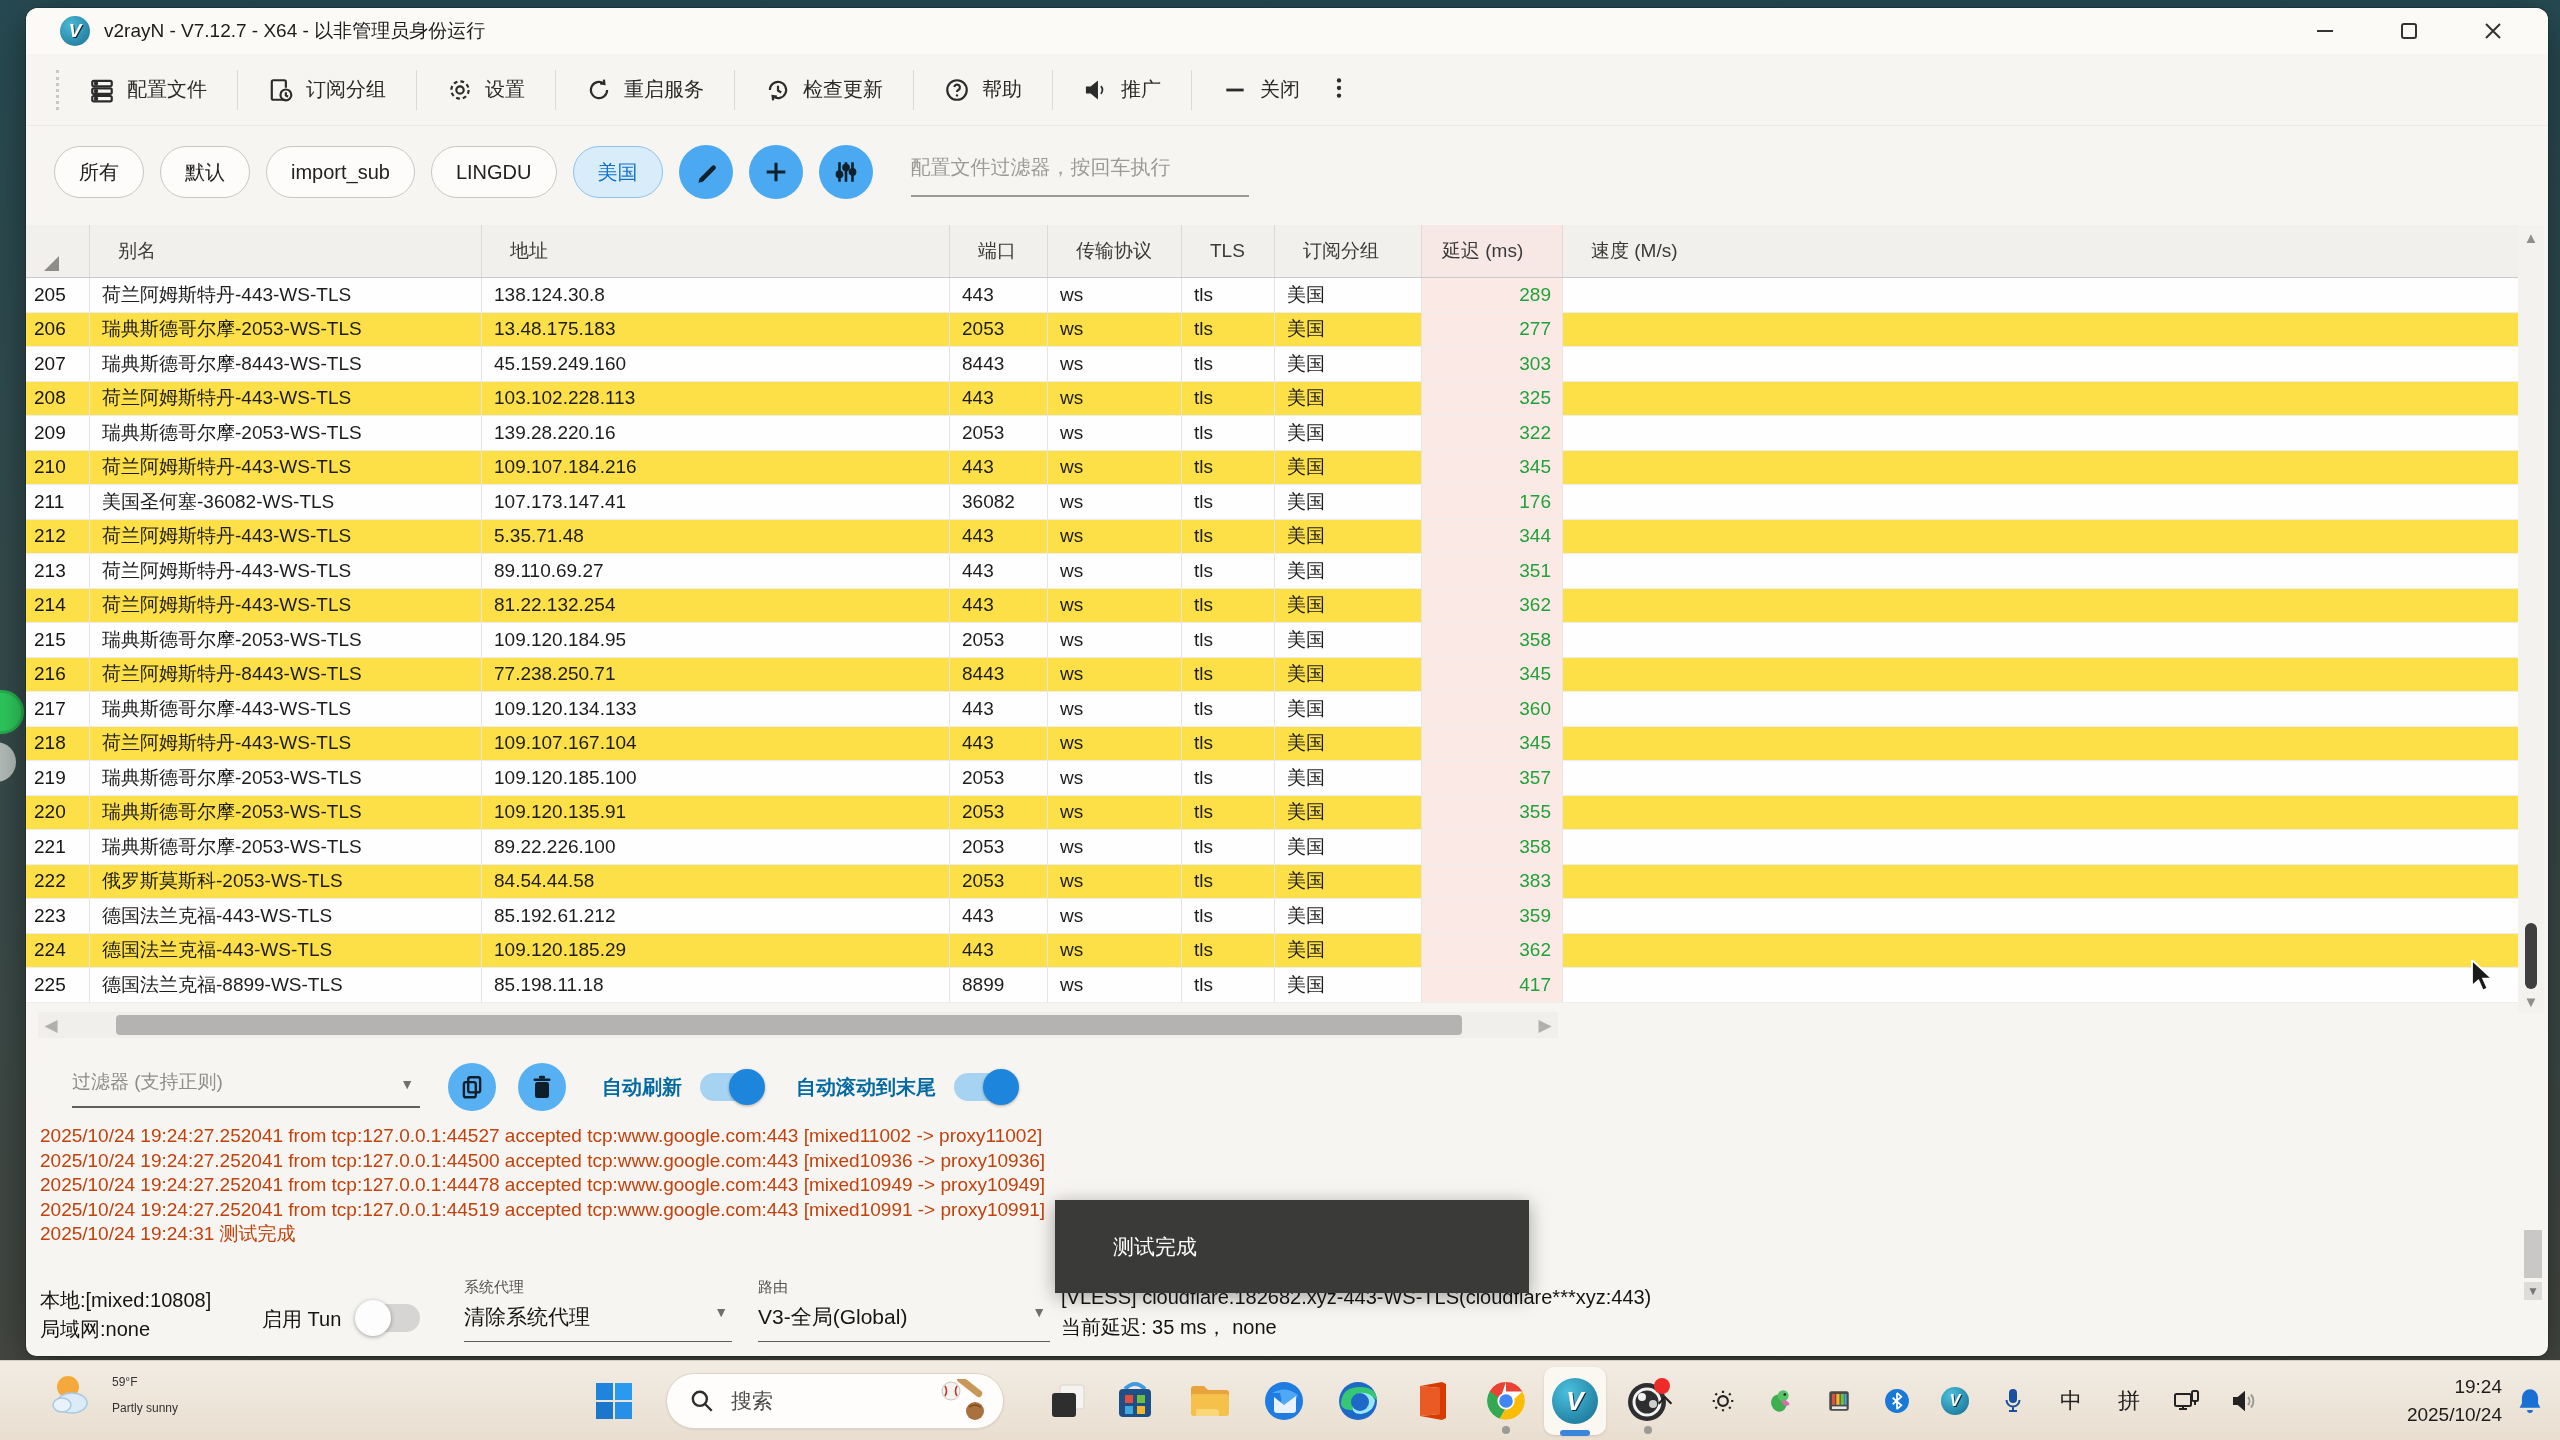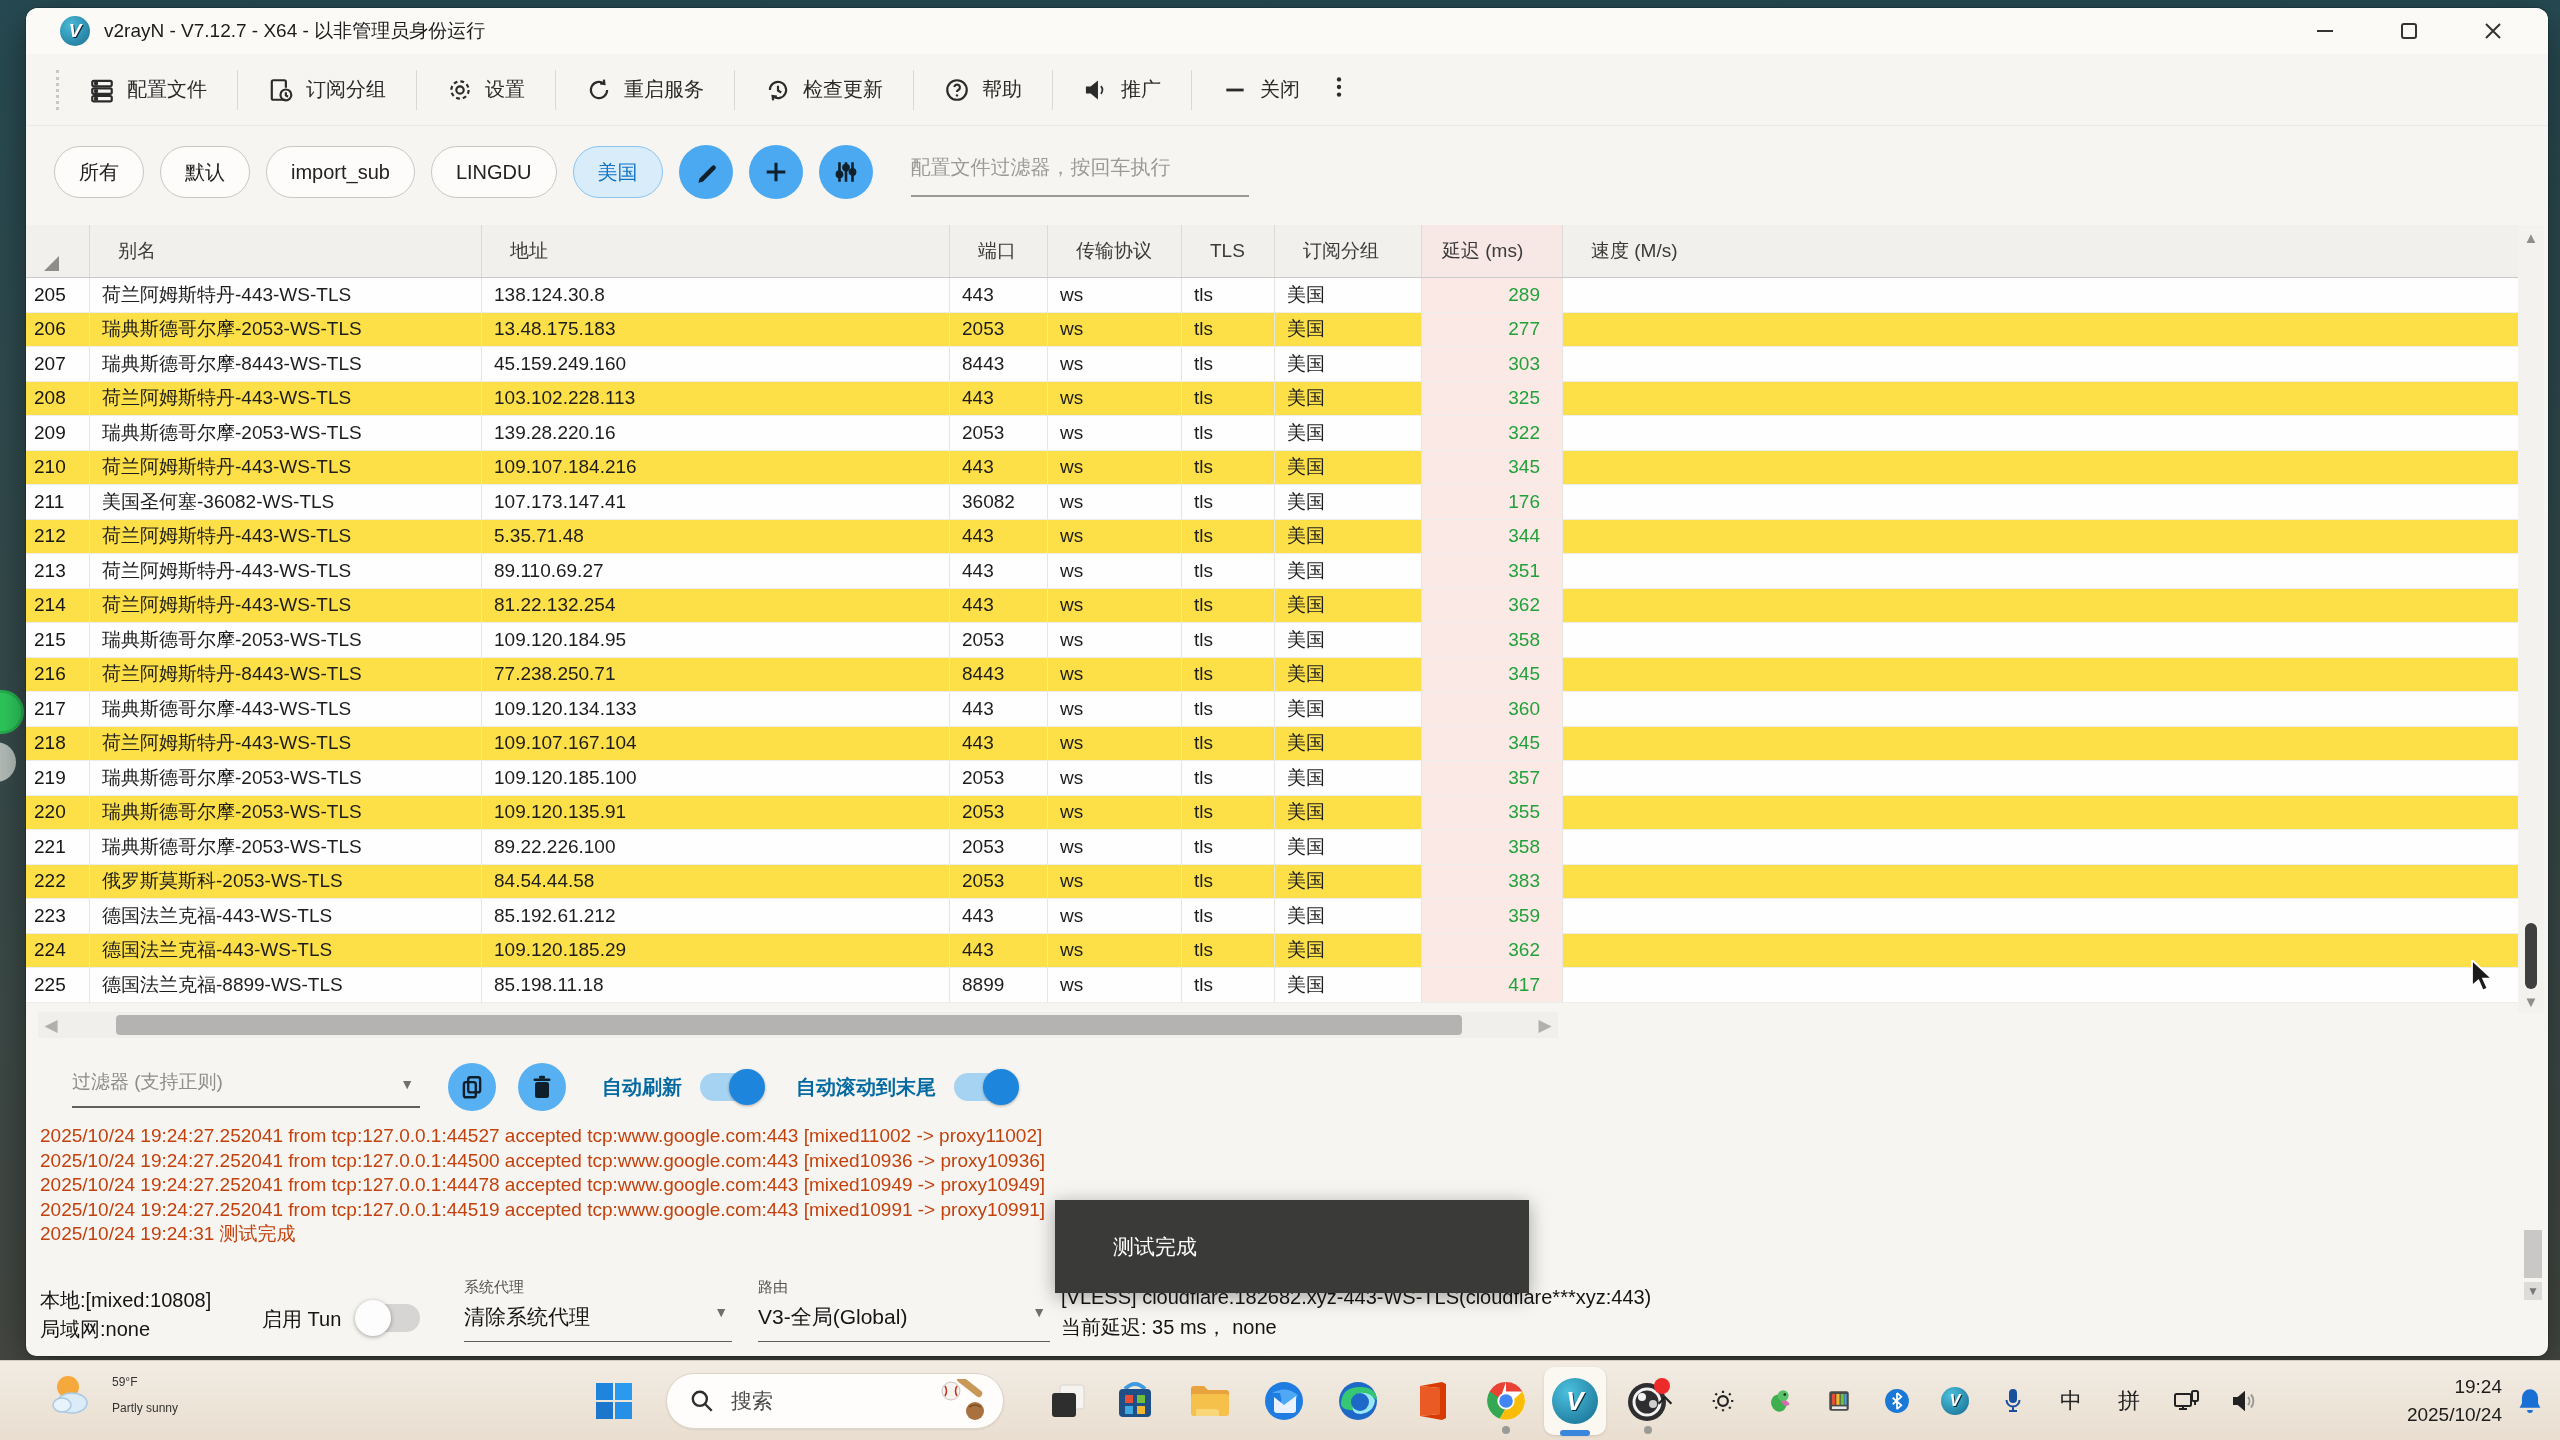--- a/index.html
+++ b/index.html
@@ -25,21 +25,21 @@
               background:radial-gradient(circle at 35% 30%, #49b9d6, #1b6f93);
               color:#fff; font-weight:bold; font-style:italic; display:flex; align-items:center;
               justify-content:center; font-size:19px; text-shadow:1px 1px 0 #123; }
   .title-text { margin-left:14px; font-size:19px; color:#1c1c1c; }
   .win-ctrls { margin-left:auto; display:flex; align-items:center; gap:26px; margin-right:26px; }
   .win-btn { width:58px; height:36px; display:flex; align-items:center; justify-content:center;
              font-size:21px; color:#333; }
 
   
   .toolbar { position:absolute; left:0; top:46px; width:100%; height:72px;
-             display:flex; align-items:center; padding-left:30px; border-bottom:1px solid #eceae6;font-family:Liberation Mono, monospace; }
+             display:flex; align-items:center; padding-left:30px; border-bottom:1px solid #eceae6; }
   .tb-grip { width:0; height:40px; border-left:3px dotted #c8c8c4; margin-right:22px; }
   .tb-item { display:flex; align-items:center; gap:12px; padding:0 8px; font-size:20px; color:#2b2b2b; }
   .tb-sep { width:1px; height:40px; background:#dbd9d5; margin:0 22px; }
   .tb-icon svg { display:block; }
   .tb-dots { margin-left:18px; }
 
   
   .grouprow { position:absolute; left:0; top:118px; width:100%; height:92px;
               display:flex; align-items:center; padding-left:28px; gap:16px; }
   .pill { height:52px; padding:0 24px; border-radius:26px; border:1.5px solid #c8c8c5;
@@ -63,21 +63,21 @@
   .tcell { display:flex; align-items:center; font-size:19px; color:#1d1d1d;
            border-right:1px solid #e6e5e2; border-bottom:1px solid #ededeb; padding-left:12px;
            white-space:nowrap; overflow:hidden; }
   .c0 { width:64px;  padding-left:8px; color:#161616; }
   .c1 { width:392px; }
   .c2 { width:468px; }
   .c3 { width:98px;  }
   .c4 { width:134px; }
   .c5 { width:93px;  }
   .c6 { width:147px; }
-  .c7 { width:141px; justify-content:flex-end; padding-right:22px; }
+  .c7 { width:141px; justify-content:flex-end; padding-right:11px; }
   .c8 { flex:1; border-right:none; }
   .hcell.c0 { padding-left:8px; } .hcell.c7 { justify-content:flex-start; padding-left:20px; }
   .tcell.c7 { background:#fbe9e6; color:#22a13a; }
   .hcell.c7 { background:#f7e8e5; }
   .sort-corner { position:absolute; left:18px; bottom:6px; }
 
   
   .vscroll { position:absolute; right:4px; top:217px; width:26px; height:788px; background:#f4f2ef; }
   .vscroll .arr { position:absolute; left:0; width:100%; height:24px; display:flex; align-items:center;
                   justify-content:center; color:#8f8f8f; font-size:15px; }

